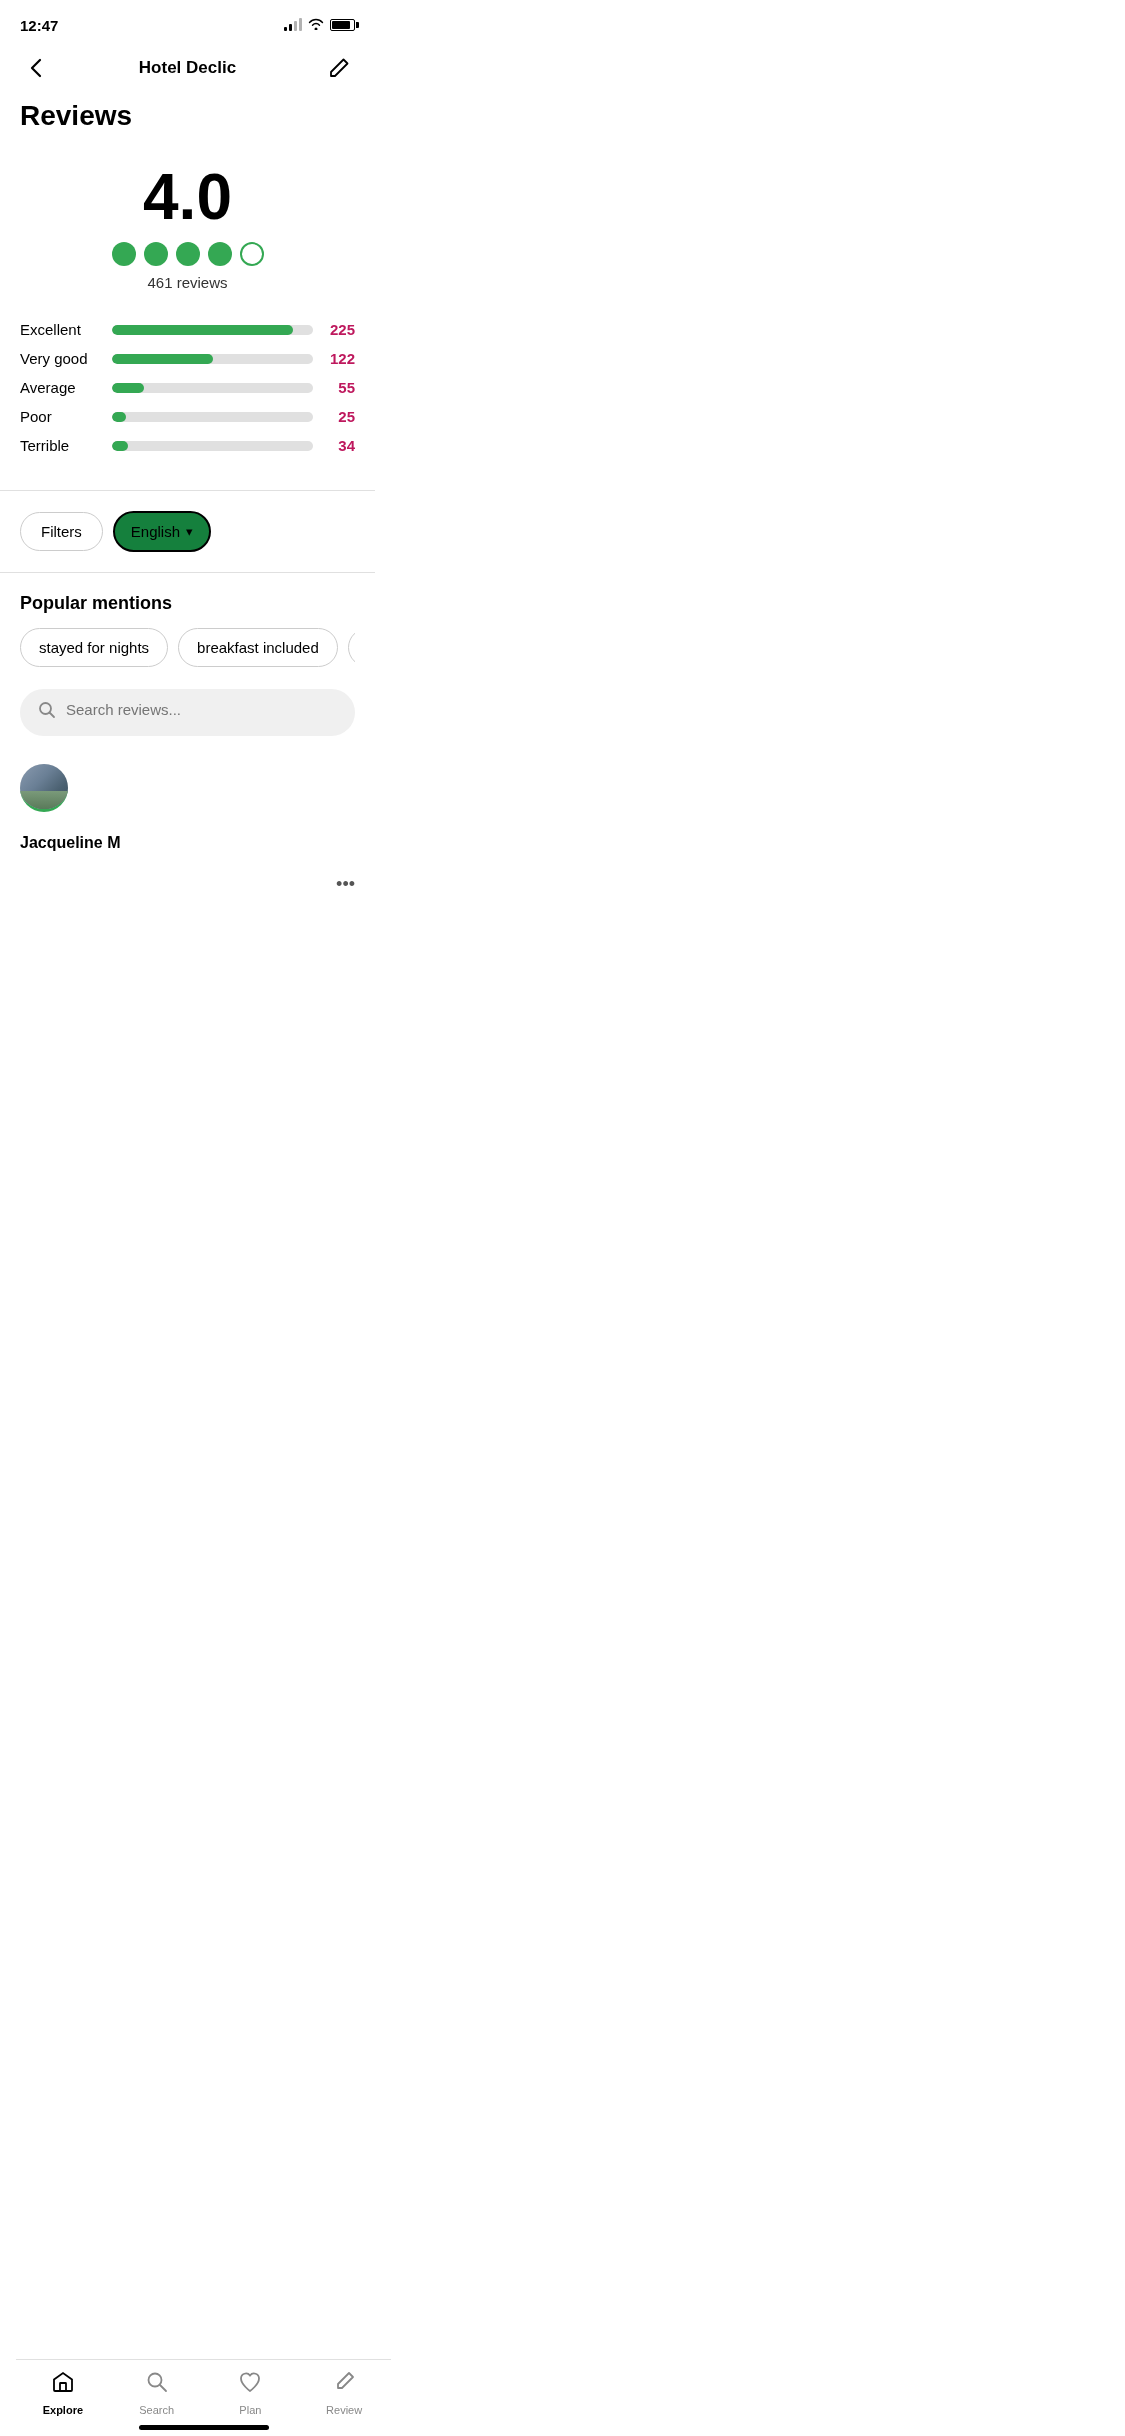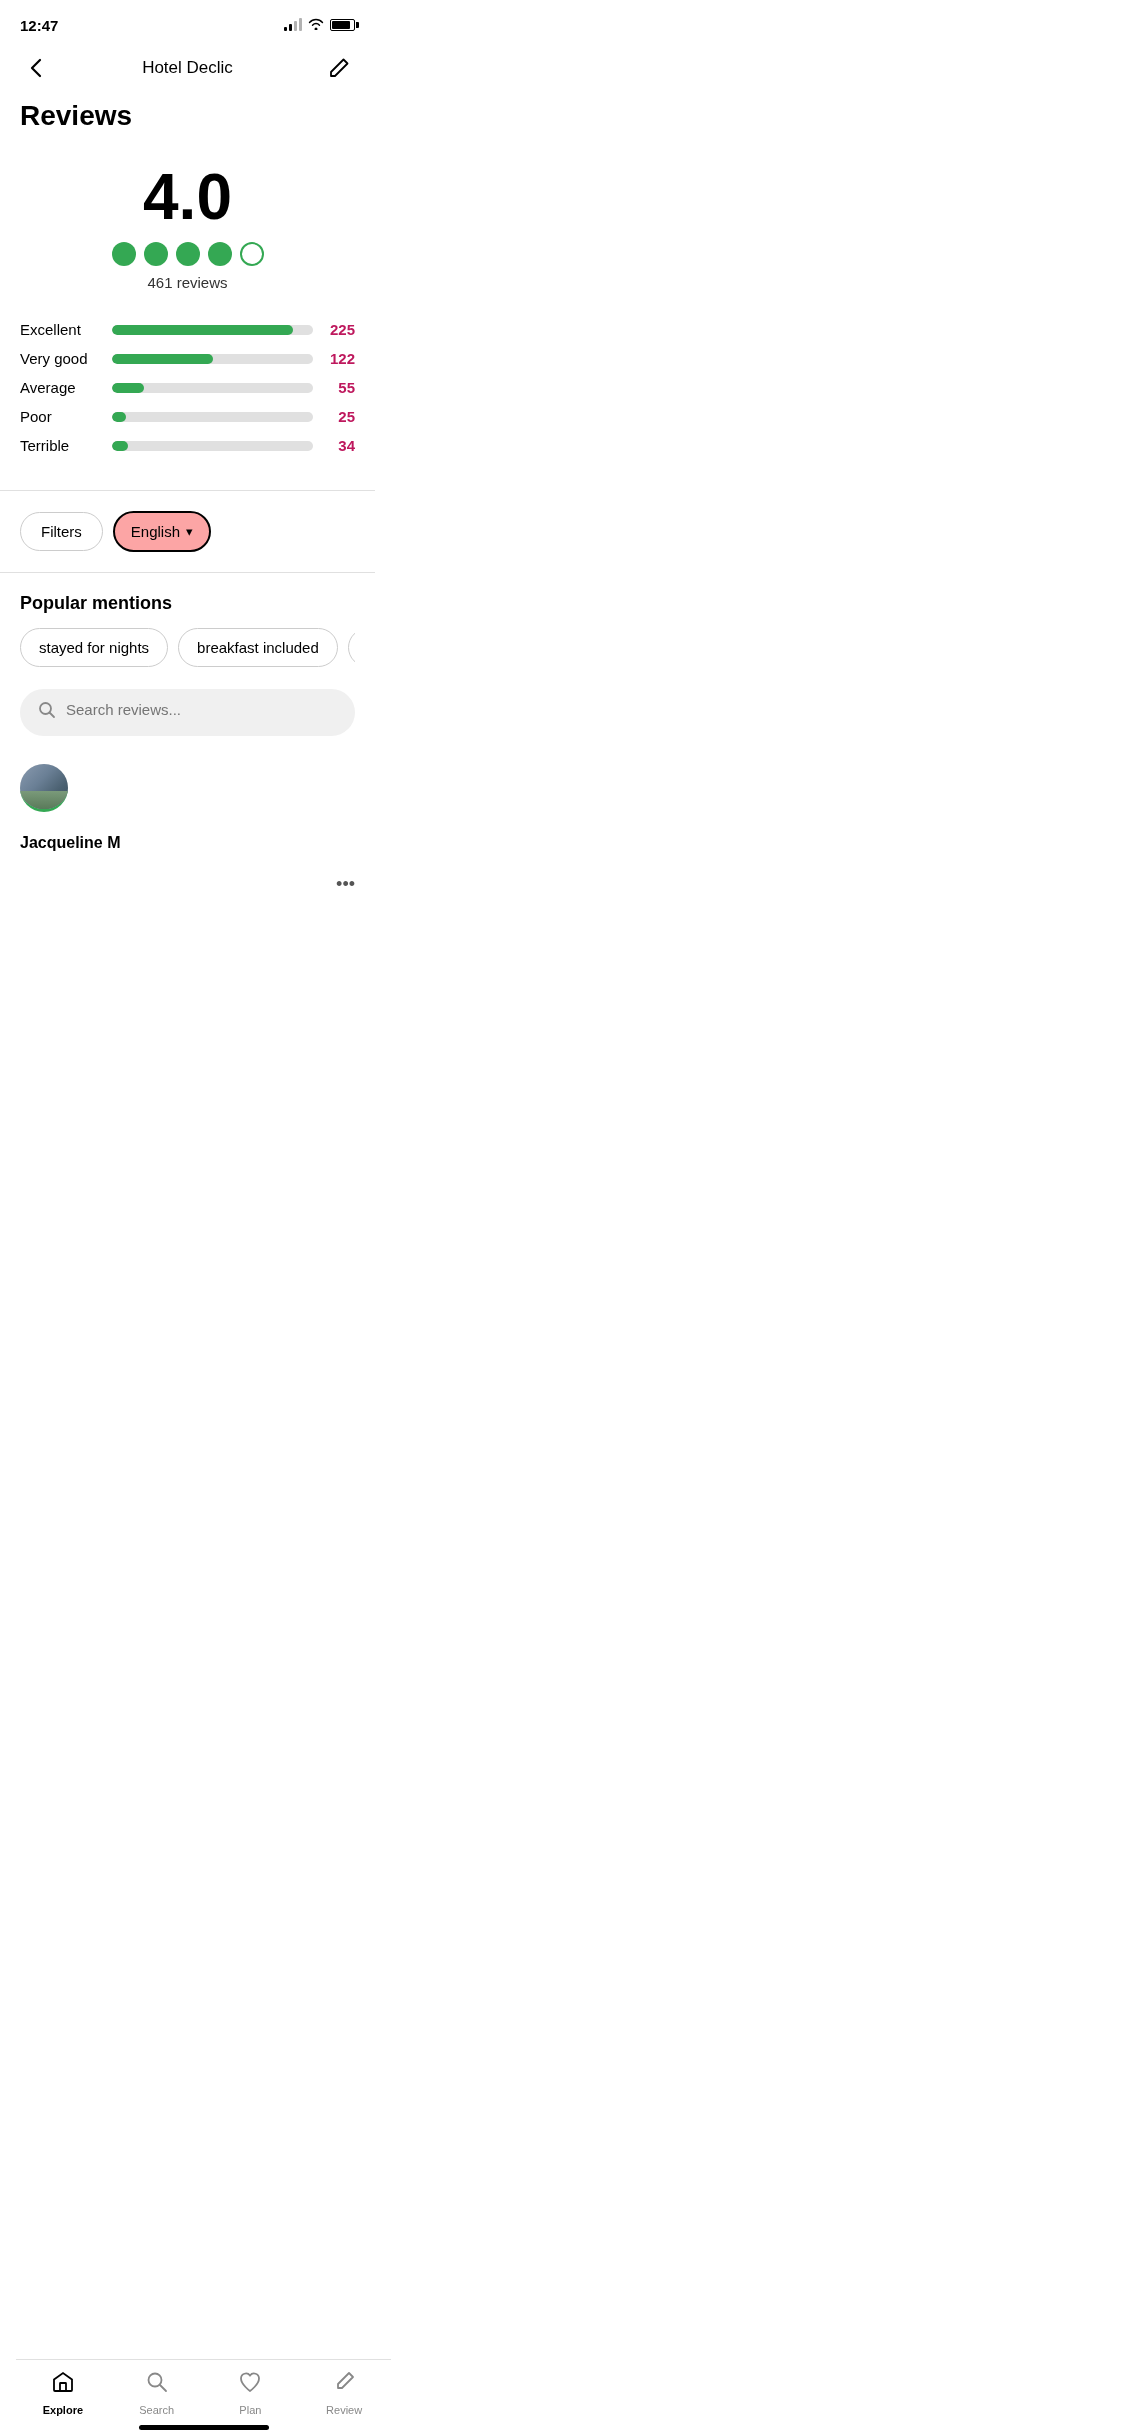--- a/index.html
+++ b/index.html
@@ -97,21 +97,21 @@
       cursor: pointer;
       width: 32px;
       height: 32px;
       display: flex;
       align-items: center;
       justify-content: center;
     }
 
     .nav-title {
       font-size: 17px;
-      font-weight: 400;
+      font-weight: 700;
       color: #000;
     }
 
     .nav-edit {
       font-size: 22px;
       color: #000;
       cursor: pointer;
       width: 32px;
       height: 32px;
       display: flex;
@@ -234,21 +234,21 @@
       background: #fff;
       color: #000;
       cursor: pointer;
     }
 
     .lang-btn {
       border: 2px solid #000;
       border-radius: 50px;
       padding: 10px 16px;
       font-size: 15px;
-      background: #fca5a5;
+      background: #15803d;
       color: #000;
       cursor: pointer;
       display: flex;
       align-items: center;
       gap: 6px;
       font-weight: 500;
     }
 
     .chevron {
       font-size: 13px;

